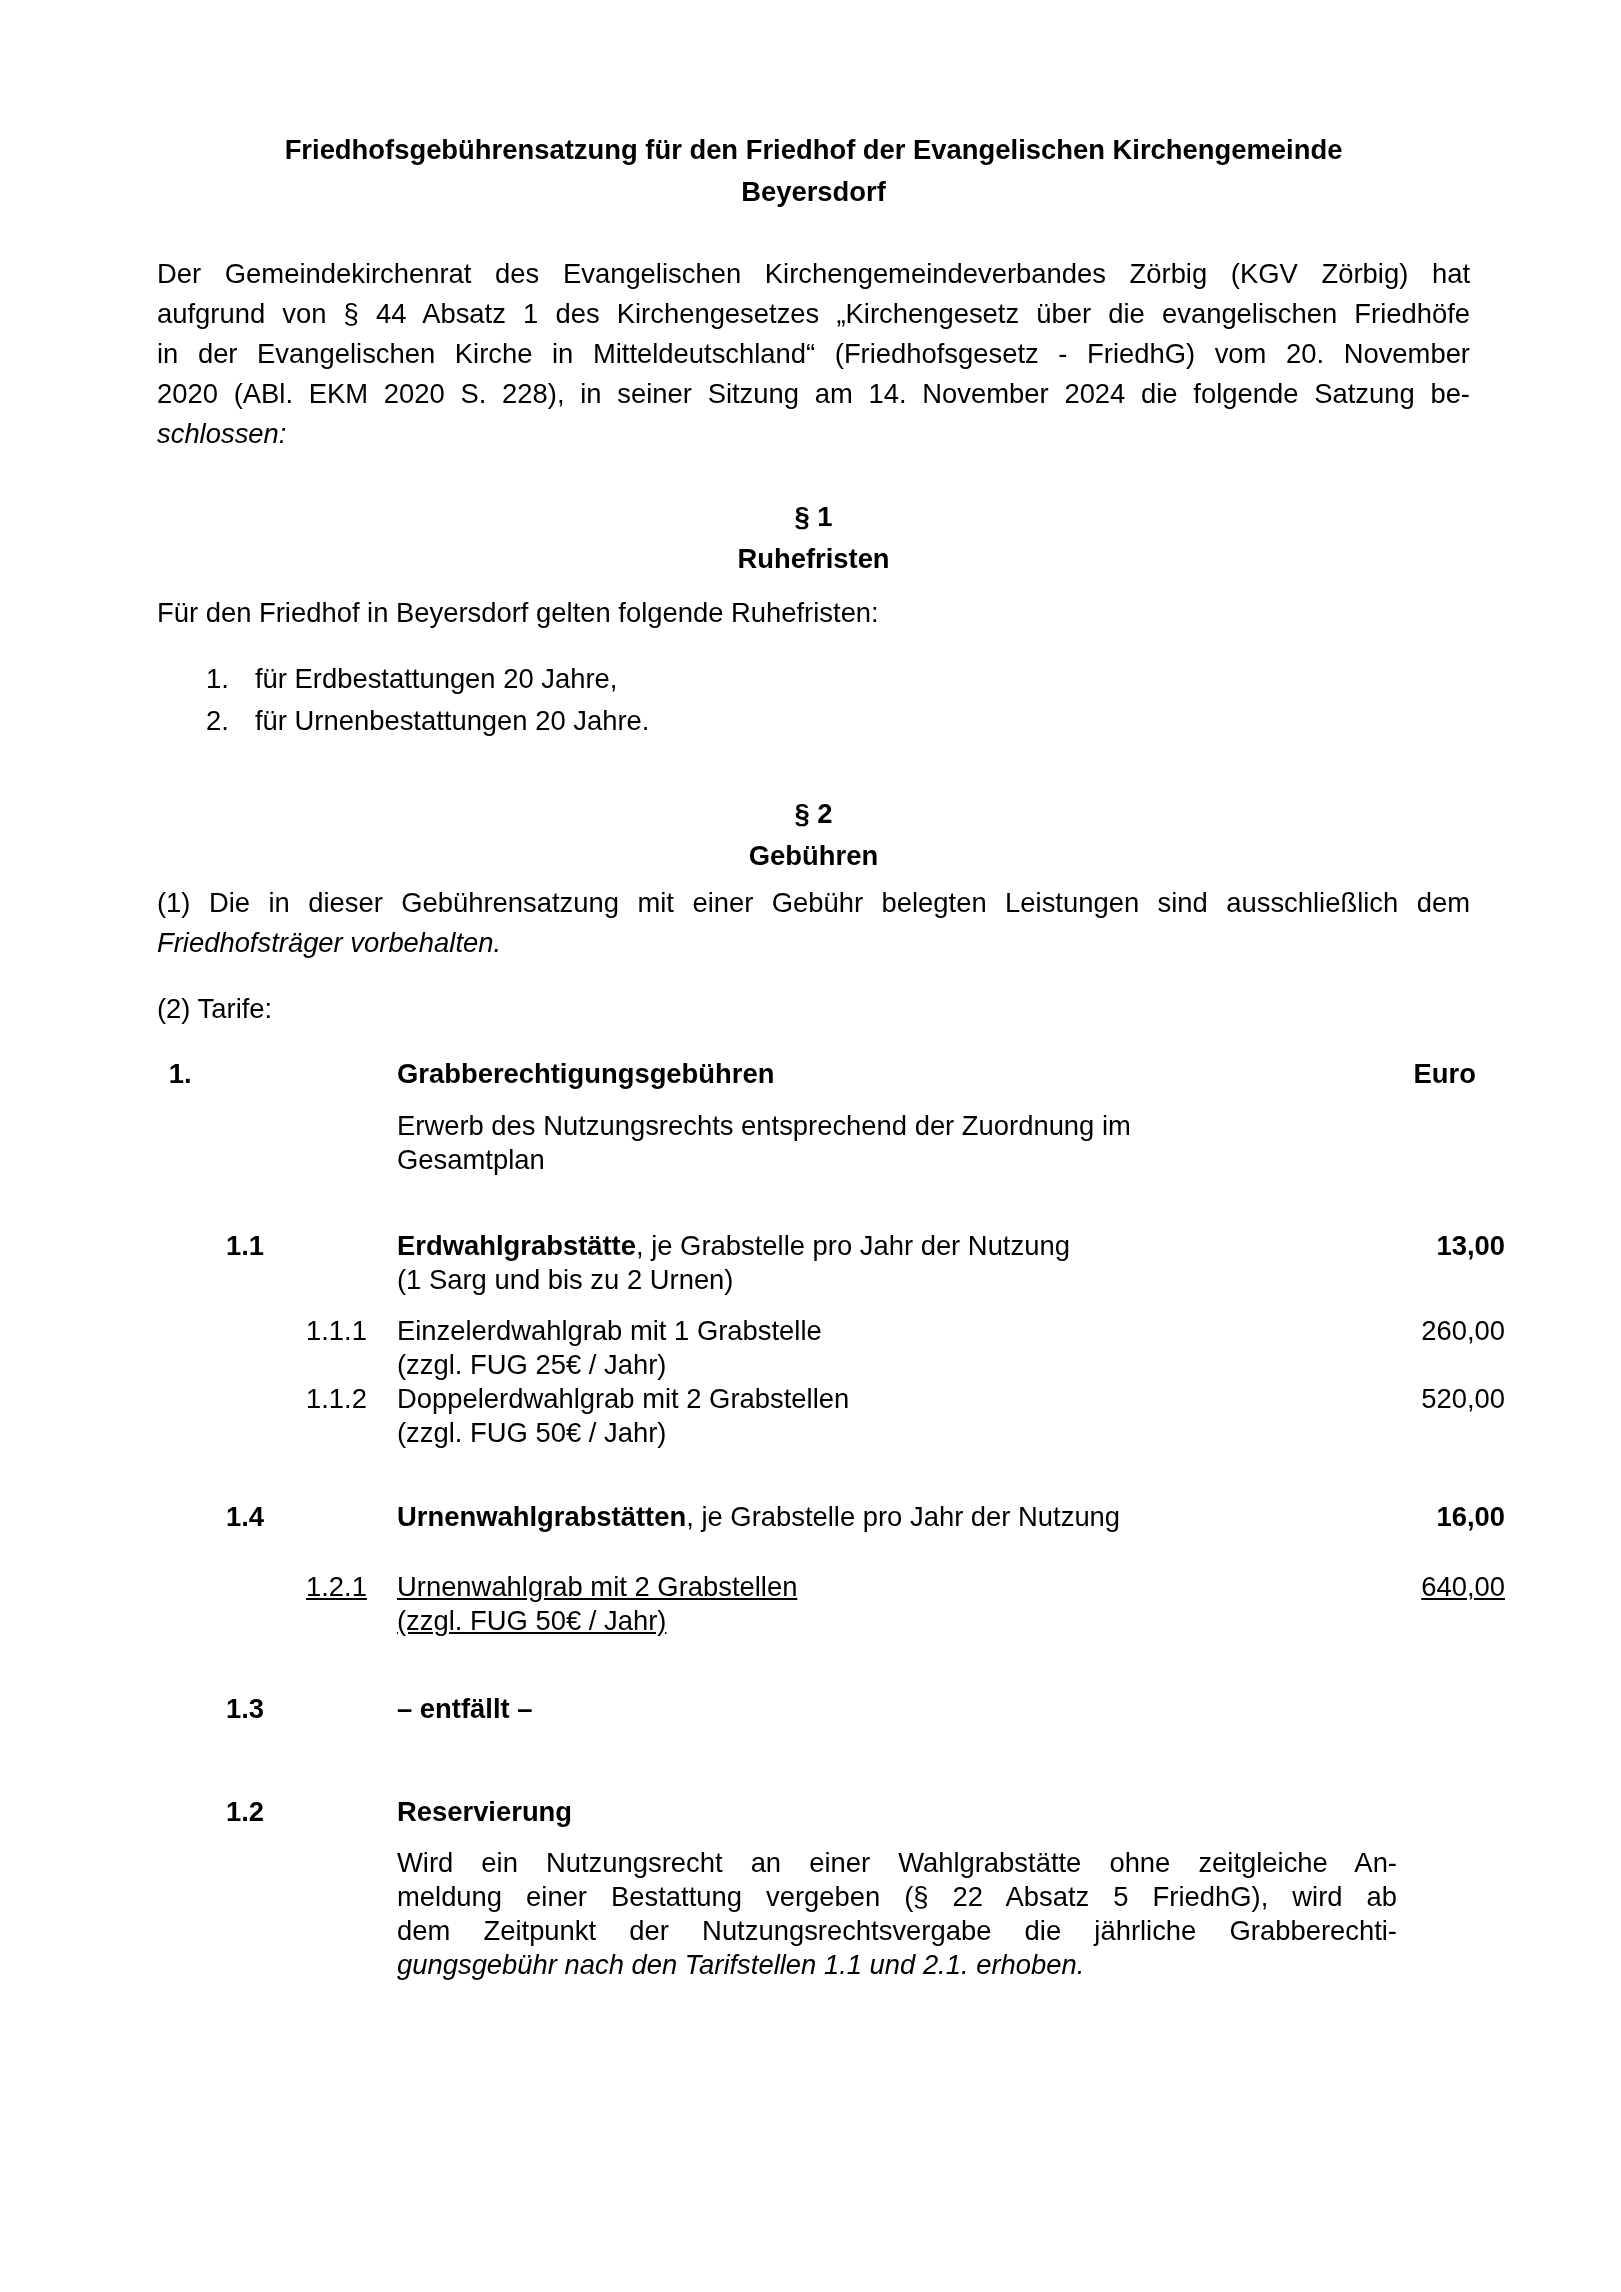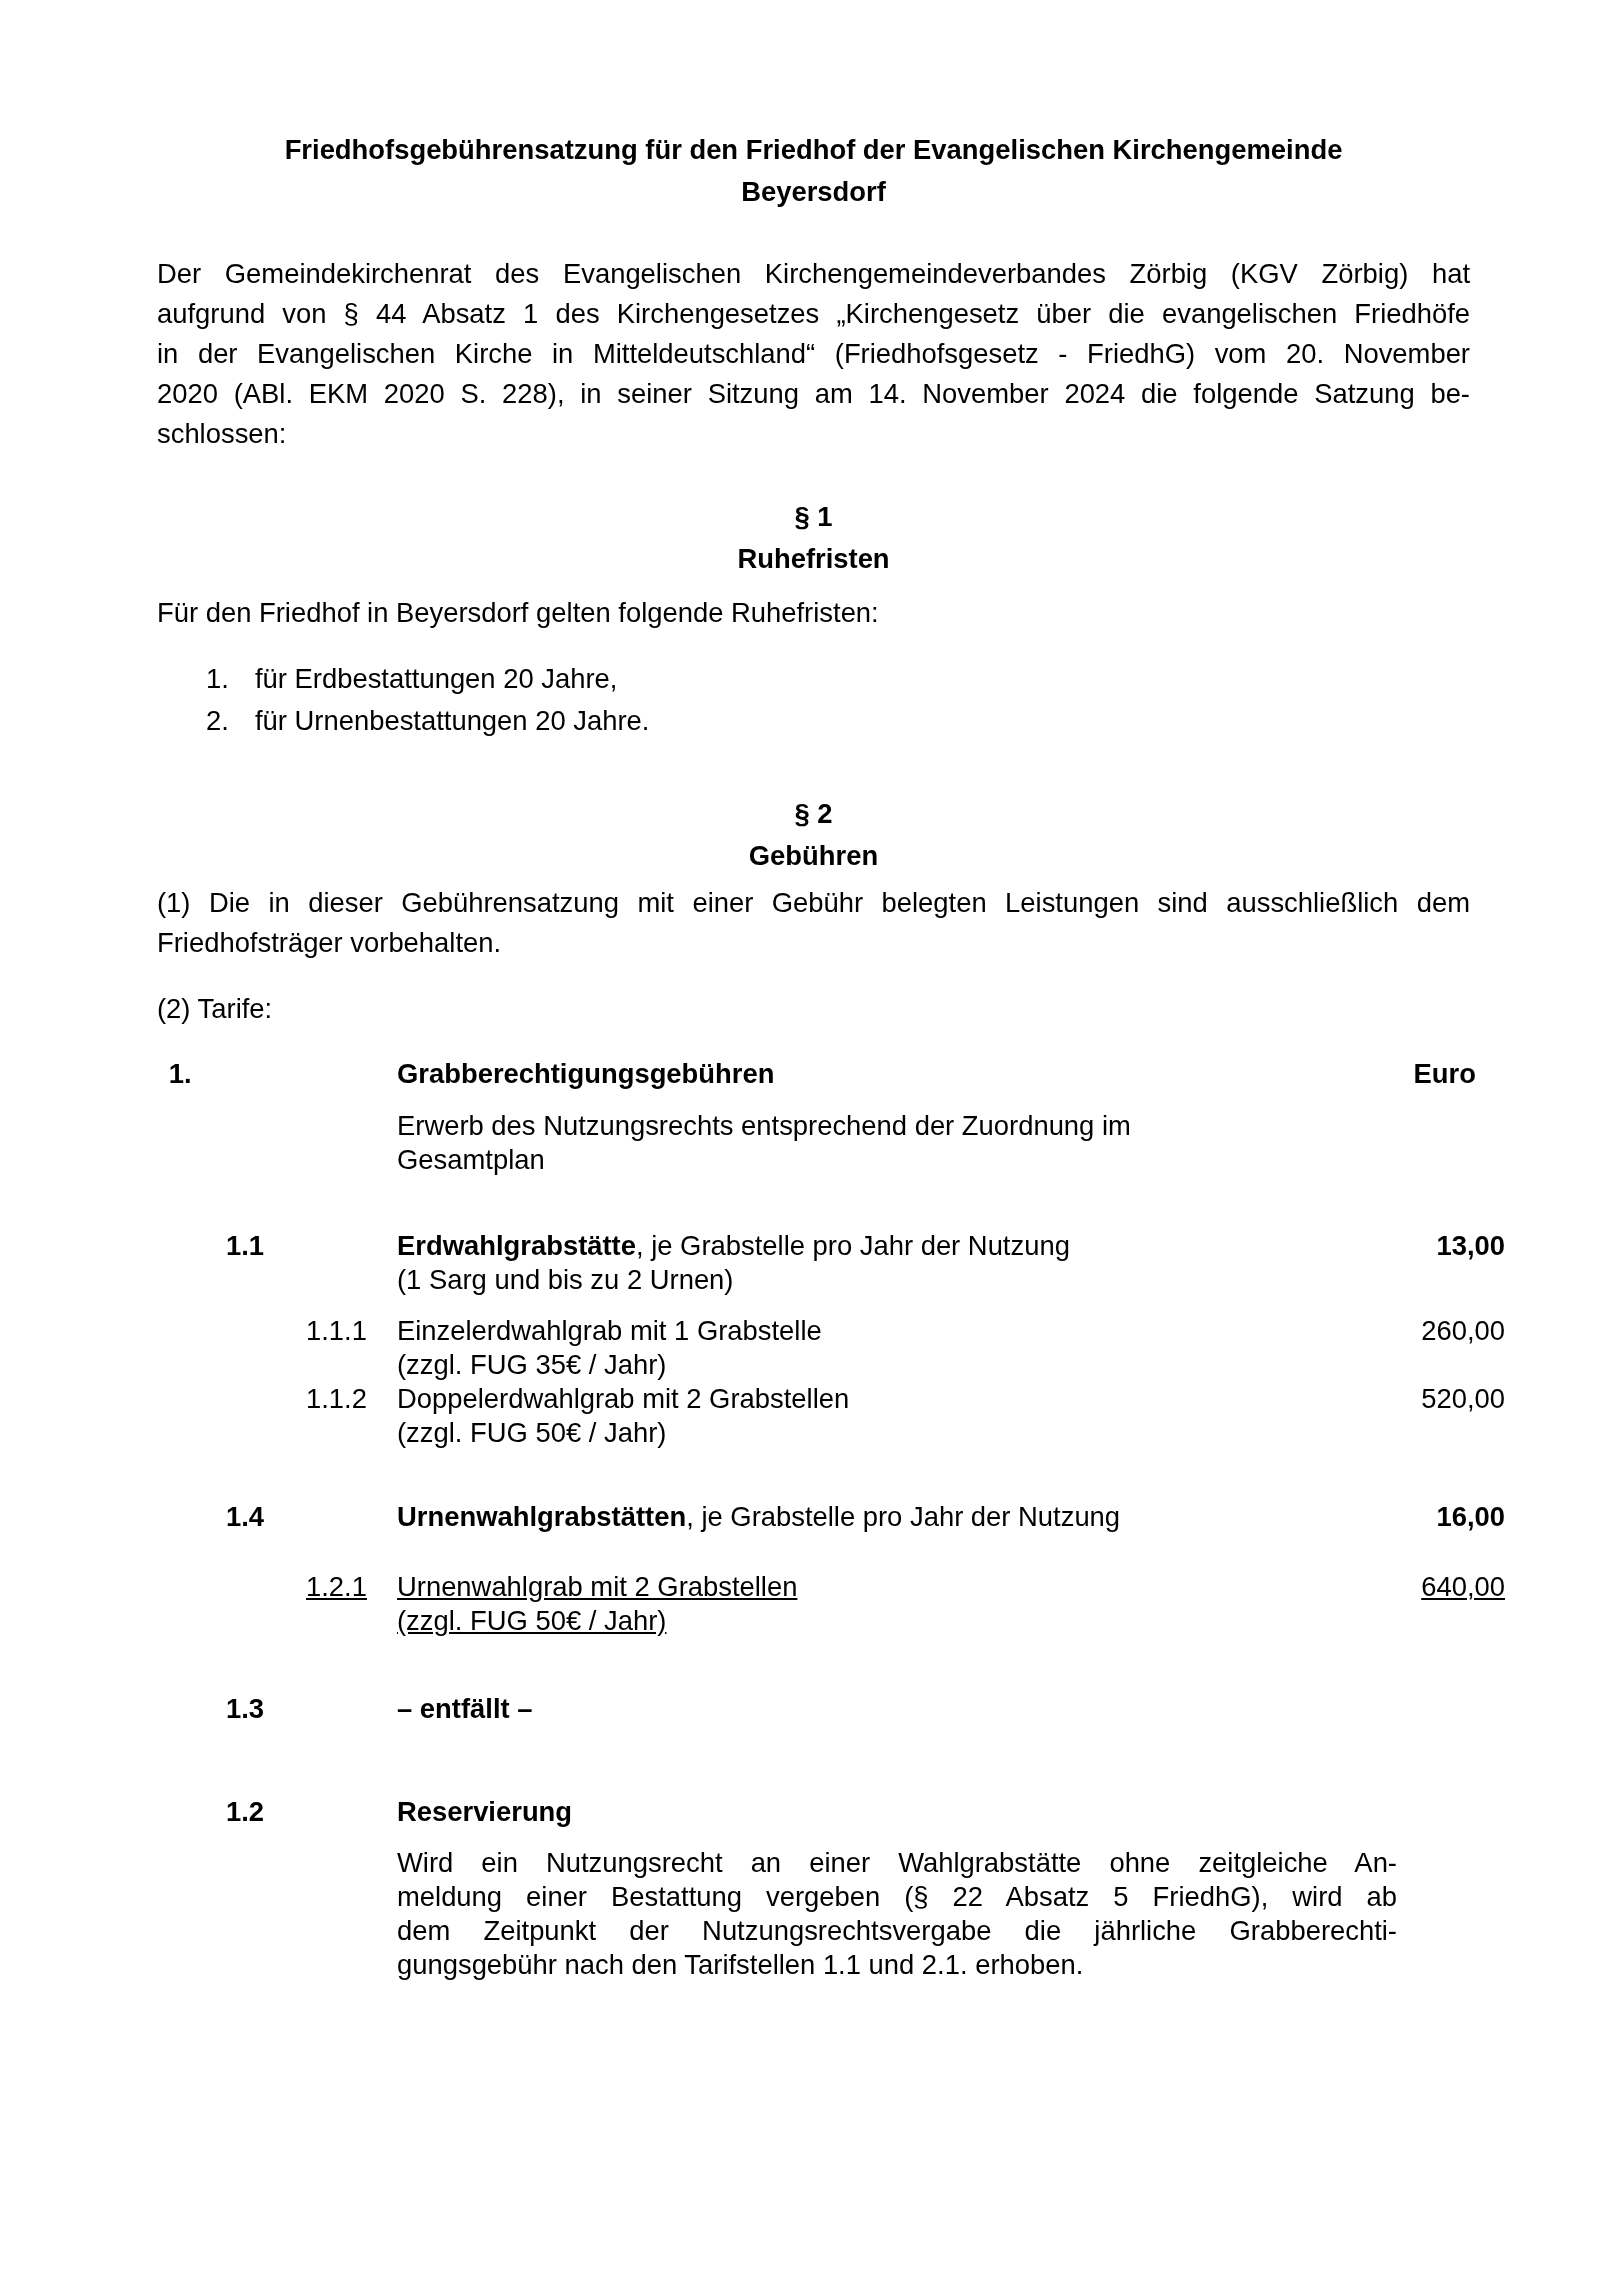--- a/index.html
+++ b/index.html
@@ -13,21 +13,21 @@
     font-family: "Liberation Sans", sans-serif;
     font-size: 27.4px;
     box-sizing: border-box;
     padding: 129px 151px 0 157px;
     overflow: hidden;
   }
   .b { font-weight: bold; }
   .doc-title { text-align: center; font-weight: bold; line-height: 42px; }
   .preamble { margin-top: 41px; line-height: 40px; }
   .jline { text-align: justify; text-align-last: justify; }
-  .jline.last { text-align-last: left; }
+  .jline.last { text-align-last: left; font-style: italic; }
   .sec-head { text-align: center; font-weight: bold; line-height: 42px; }
   .sec-head.s1 { margin-top: 42px; }
   .sec-head.s2 { margin-top: 55px; }
   .intro { margin-top: 12.7px; line-height: 40px; }
   .rlist { margin-top: 29px; }
   .rlist-item { display: flex; line-height: 34px; margin-bottom: 8.8px; }
   .rlist-num { margin-left: 49px; width: 49px; flex: none; }
   .para1 { margin-top: 5.9px; line-height: 40px; }
   .para2 { margin-top: 25.5px; line-height: 40px; }
   .tariff { margin-top: 28px; width: 1348px; line-height: 34px; }
@@ -115,21 +115,21 @@
         <div><span class="b">Erdwahlgrabstätte</span><span>, je Grabstelle  pro Jahr der Nutzung</span></div>
         <div>(1 Sarg und bis zu 2 Urnen)</div>
       </div>
       <div class="tamt b">13,00</div>
     </div>
 
     <div class="trow row-111">
       <div class="tnum lvl3">1.1.1</div>
       <div>
         <div>Einzelerdwahlgrab mit 1 Grabstelle</div>
-        <div>(zzgl. FUG 35€ / Jahr)</div>
+        <div>(zzgl. FUG 25€ / Jahr)</div>
       </div>
       <div class="tamt">260,00</div>
     </div>
 
     <div class="trow row-112">
       <div class="tnum lvl3">1.1.2</div>
       <div>
         <div>Doppelerdwahlgrab mit 2 Grabstellen</div>
         <div>(zzgl. FUG 50€ / Jahr)</div>
       </div>

